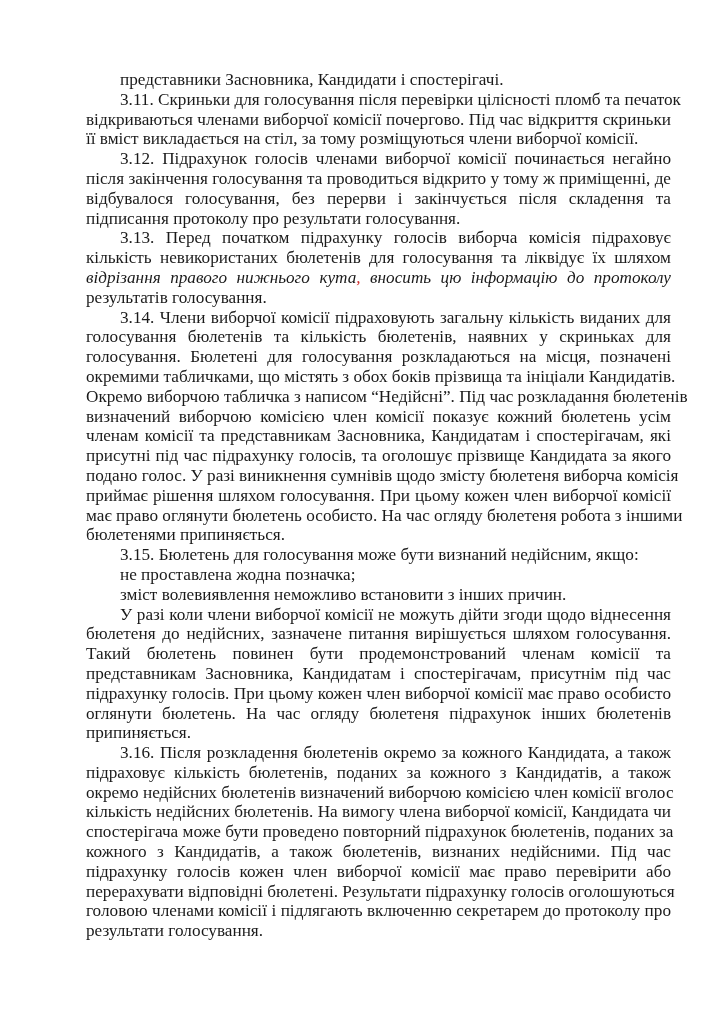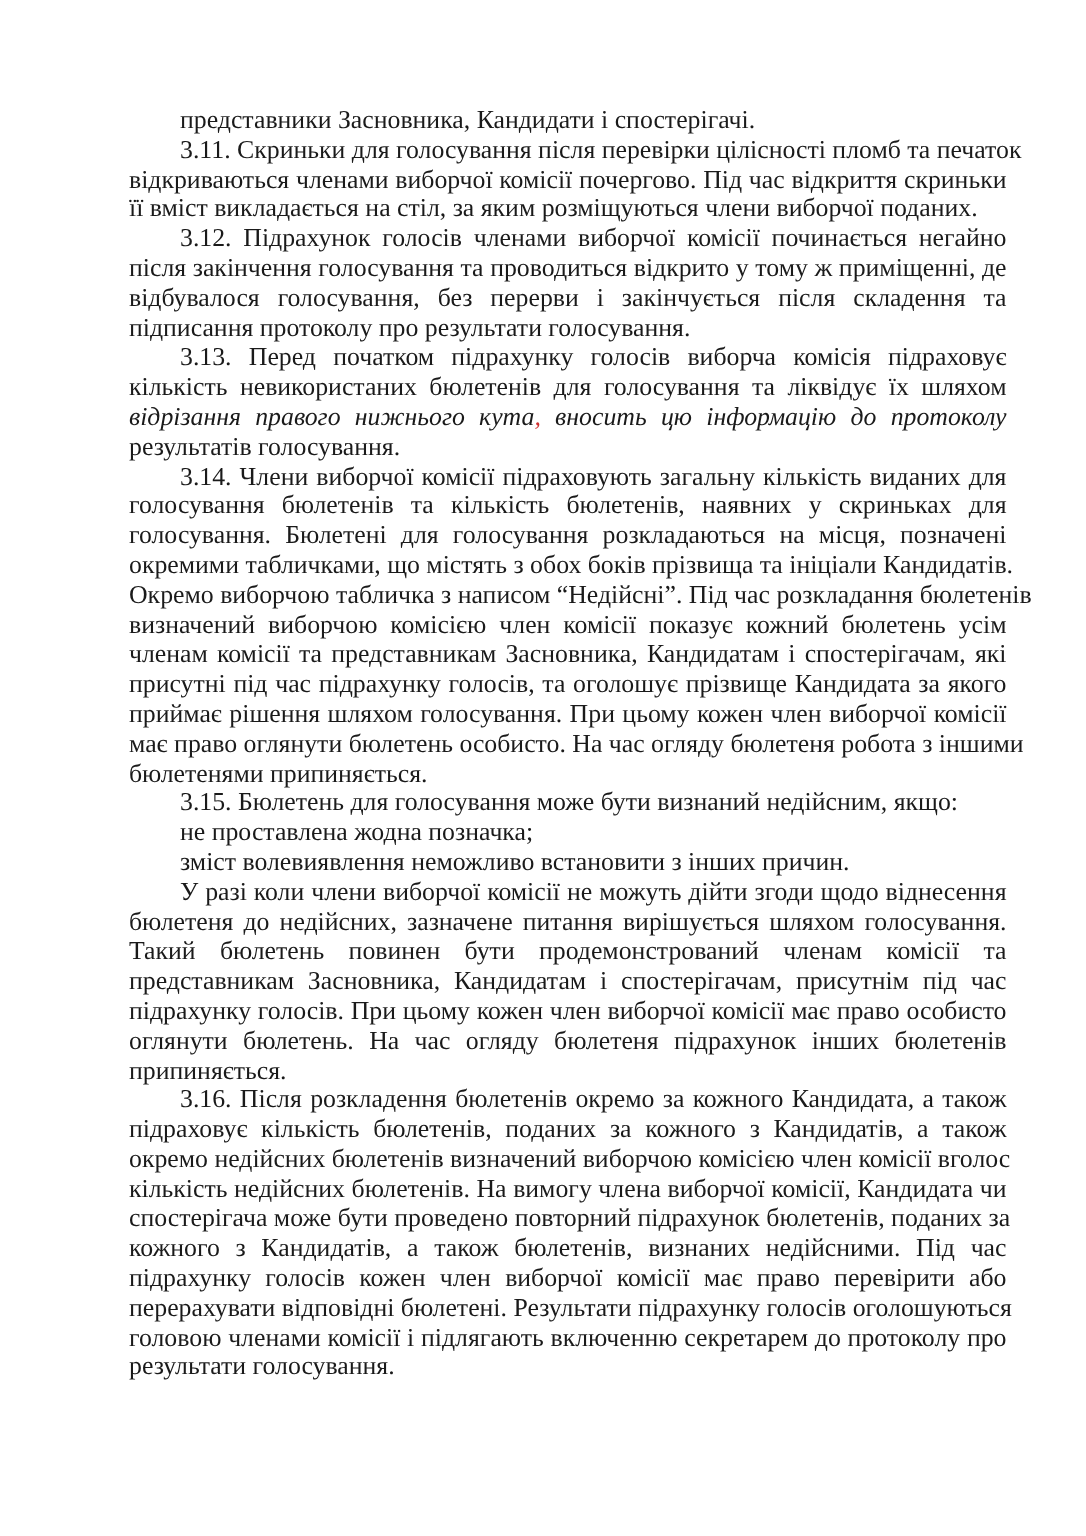--- a/index.html
+++ b/index.html
@@ -24,21 +24,21 @@
 <body>
 
 <div class="page">
   <div class="body-text" id="body-text">
       <div>
         <span class="line indent last">представники Засновника, Кандидати  і спостерігачі.</span>
       </div>
       <div>
         <span class="line indent">3.11. Скриньки для голосування після перевірки цілісності пломб та печаток</span>
         <span class="line">відкриваються членами виборчої комісії почергово. Під час відкриття скриньки</span>
-        <span class="line last">її вміст викладається на стіл, за яким розміщуються члени виборчої поданих.</span>
+        <span class="line last">її вміст викладається на стіл, за тому розміщуються члени виборчої комісії.</span>
       </div>
       <div>
         <span class="line indent">3.12. Підрахунок голосів членами виборчої комісії починається негайно</span>
         <span class="line">після закінчення голосування та проводиться відкрито у тому ж приміщенні, де</span>
         <span class="line">відбувалося голосування, без перерви і закінчується після складення та</span>
         <span class="line last">підписання протоколу про результати голосування.</span>
       </div>
       <div>
         <span class="line indent">3.13. Перед початком підрахунку голосів виборча комісія підраховує</span>
         <span class="line">кількість  невикористаних бюлетенів для голосування та ліквідує їх шляхом</span>
@@ -47,20 +47,21 @@
       </div>
       <div>
         <span class="line indent">3.14.  Члени виборчої комісії підраховують загальну кількість виданих для</span>
         <span class="line">голосування бюлетенів та кількість бюлетенів, наявних у скриньках для</span>
         <span class="line">голосування. Бюлетені для голосування розкладаються на місця, позначені</span>
         <span class="line">окремими табличками, що містять з обох боків прізвища та ініціали Кандидатів.</span>
         <span class="line">Окремо виборчою табличка з написом “Недійсні”. Під час розкладання бюлетенів</span>
         <span class="line">визначений виборчою комісією член комісії показує кожний бюлетень усім</span>
         <span class="line">членам комісії та представникам Засновника, Кандидатам і спостерігачам, які</span>
         <span class="line">присутні під час підрахунку голосів, та оголошує прізвище Кандидата  за якого</span>
+        <span class="line">подано голос. У разі виникнення сумнівів щодо змісту бюлетеня виборча комісія</span>
         <span class="line">приймає рішення шляхом голосування. При цьому кожен член виборчої комісії</span>
         <span class="line">має право оглянути бюлетень особисто. На час огляду бюлетеня робота з іншими</span>
         <span class="line last">бюлетенями припиняється.</span>
       </div>
       <div>
         <span class="line indent last">3.15.  Бюлетень для голосування може бути визнаний недійсним, якщо:</span>
         <span class="line indent last">не проставлена жодна позначка;</span>
         <span class="line indent last">зміст волевиявлення неможливо встановити з інших причин.</span>
       </div>
       <div>

